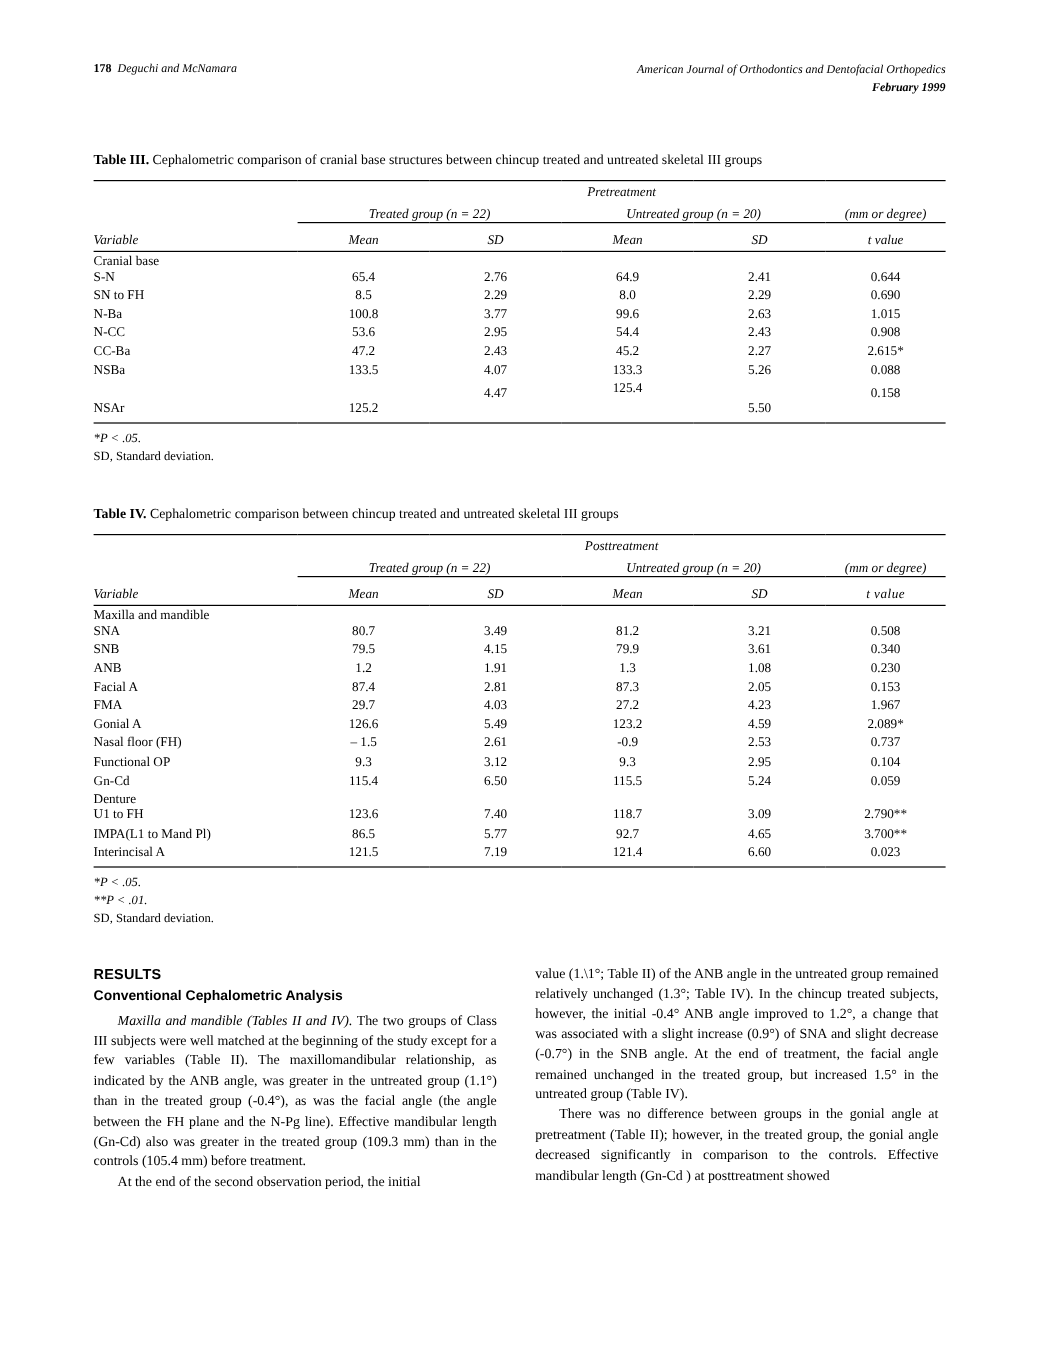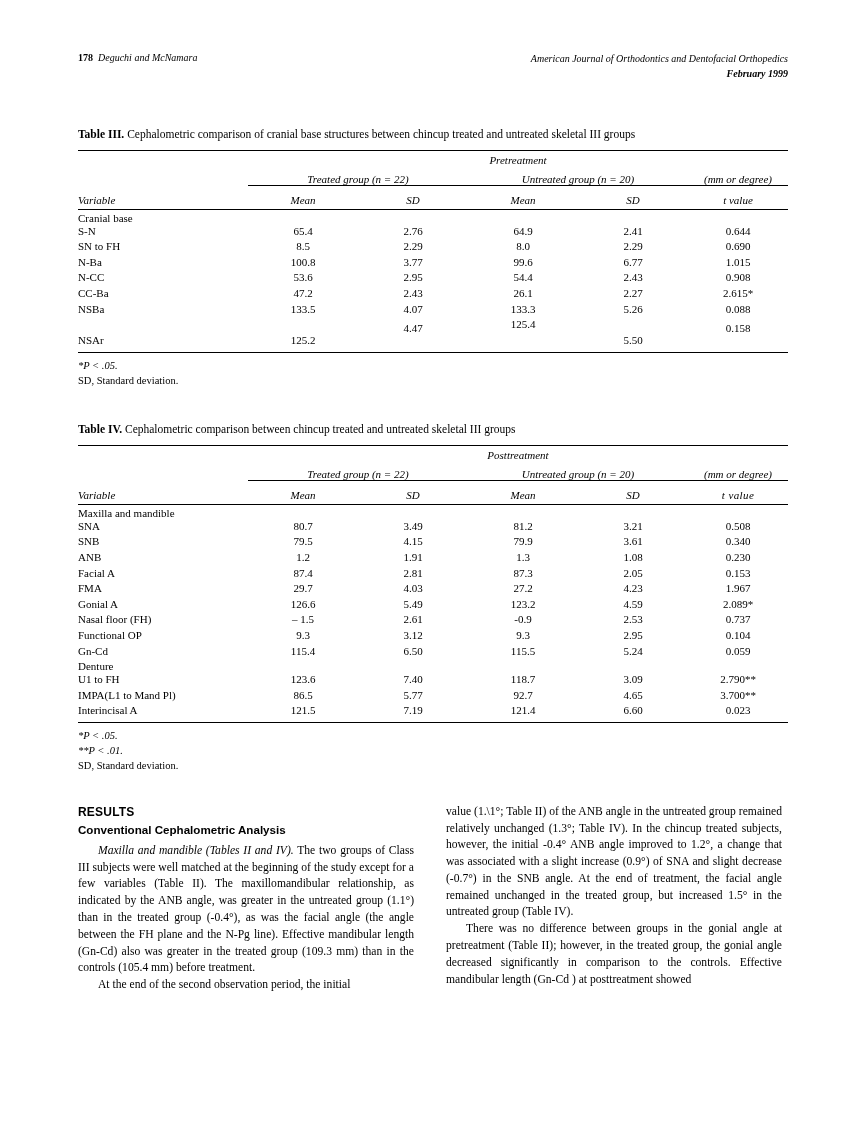--- a/index.html
+++ b/index.html
@@ -222,36 +222,36 @@
           <td class="cell-num">2.29</td>
           <td class="cell-num">8.0</td>
           <td class="cell-num">2.29</td>
           <td class="cell-num">0.690</td>
         </tr>
         <tr class="data-row">
           <td class="var-indent">N-Ba</td>
           <td class="cell-num">100.8</td>
           <td class="cell-num">3.77</td>
           <td class="cell-num">99.6</td>
-          <td class="cell-num">6.77</td>
+          <td class="cell-num">2.63</td>
           <td class="cell-num">1.015</td>
         </tr>
         <tr class="data-row">
           <td class="var-indent">N-CC</td>
           <td class="cell-num">53.6</td>
           <td class="cell-num">2.95</td>
           <td class="cell-num">54.4</td>
           <td class="cell-num">2.43</td>
           <td class="cell-num">0.908</td>
         </tr>
         <tr class="data-row">
           <td class="var-indent">CC-Ba</td>
           <td class="cell-num">47.2</td>
           <td class="cell-num">2.43</td>
-          <td class="cell-num">26.1</td>
+          <td class="cell-num">45.2</td>
           <td class="cell-num">2.27</td>
           <td class="cell-num">2.615*</td>
         </tr>
         <tr class="data-row">
           <td class="var-indent">NSBa</td>
           <td class="cell-num">133.5</td>
           <td class="cell-num">4.07</td>
           <td class="cell-num">133.3</td>
           <td class="cell-num">5.26</td>
           <td class="cell-num">0.088</td>

